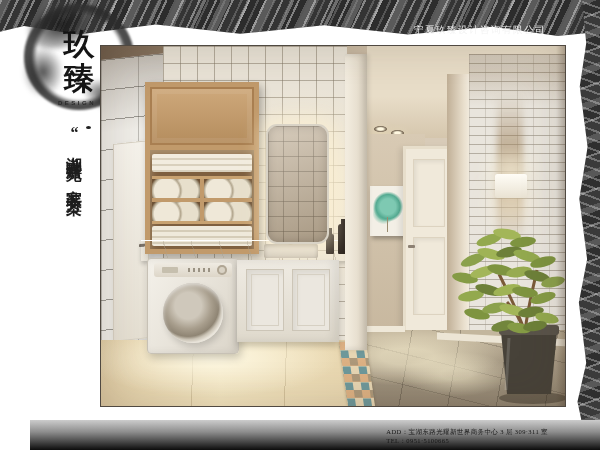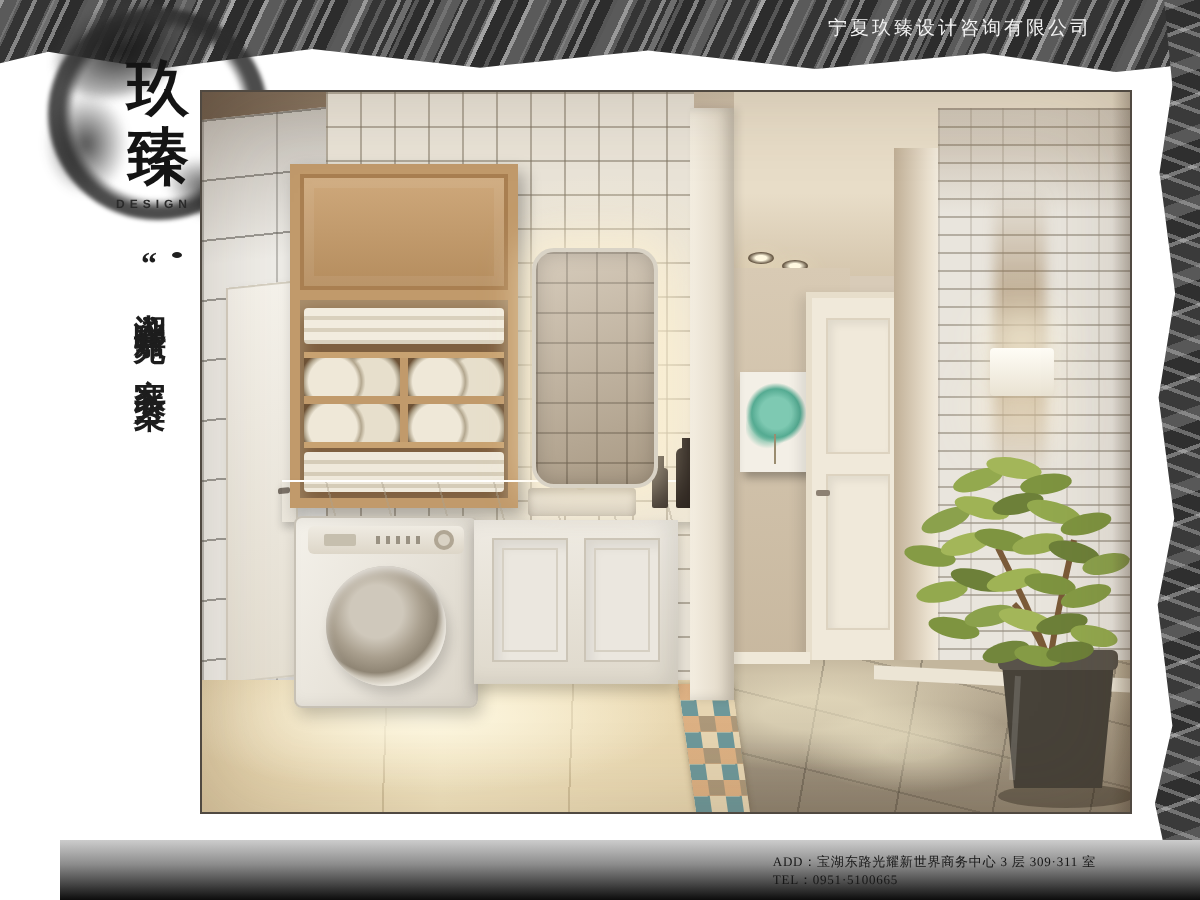--- a/index.html
+++ b/index.html
@@ -6,21 +6,21 @@
   body{width:600px;height:450px;background:#fff;overflow:hidden;position:relative;
        font-family:"Liberation Sans",sans-serif;}
   .abs{position:absolute;}
 
   
   .top-band{left:0;top:0;width:600px;height:36px;
     background:
       repeating-linear-gradient(115deg,rgba(215,215,215,.5) 0 2px,transparent 2px 8px,rgba(150,150,150,.4) 8px 10px,transparent 10px 15px),
       repeating-linear-gradient(115deg,#5a5a5a 0 9px,#343434 9px 24px,#6e6e6e 24px 27px,#2c2c2c 27px 40px);
     clip-path:polygon(0 0,100% 0,100% 88%,93% 100%,82% 74%,68% 96%,54% 70%,40% 94%,26% 68%,13% 96%,4% 72%,0 88%);}
-  .company-name{right:54px;top:8px;color:#f3f3f3;font-size:9.5px;letter-spacing:1.5px;
+  .company-name{right:54px;top:24px;color:#f3f3f3;font-size:9.5px;letter-spacing:1.5px;
     font-family:"Liberation Serif",serif;white-space:nowrap;}
   .right-band{right:0;top:0;width:23px;height:432px;
     background:
       repeating-linear-gradient(20deg,rgba(220,220,220,.35) 0 2px,transparent 2px 9px),
       repeating-linear-gradient(160deg,#585858 0 7px,#2f2f2f 7px 18px,#787878 18px 20px,#3a3a3a 20px 33px);
     clip-path:polygon(22% 0,100% 0,100% 100%,30% 100%,2% 93%,40% 84%,8% 70%,44% 60%,10% 46%,46% 34%,12% 20%,40% 10%);}
   .bottom-bar{left:30px;right:0;bottom:0;height:30px;
     background:linear-gradient(180deg,#cccccc 0,#8d8d8d 40%,#3c3c3c 78%,#0c0c0c 100%);}
   .footer-text{right:52px;bottom:5px;text-align:left;color:#161616;font-size:6.5px;
     line-height:9px;letter-spacing:.4px;font-family:"Liberation Serif",serif;white-space:nowrap;}

